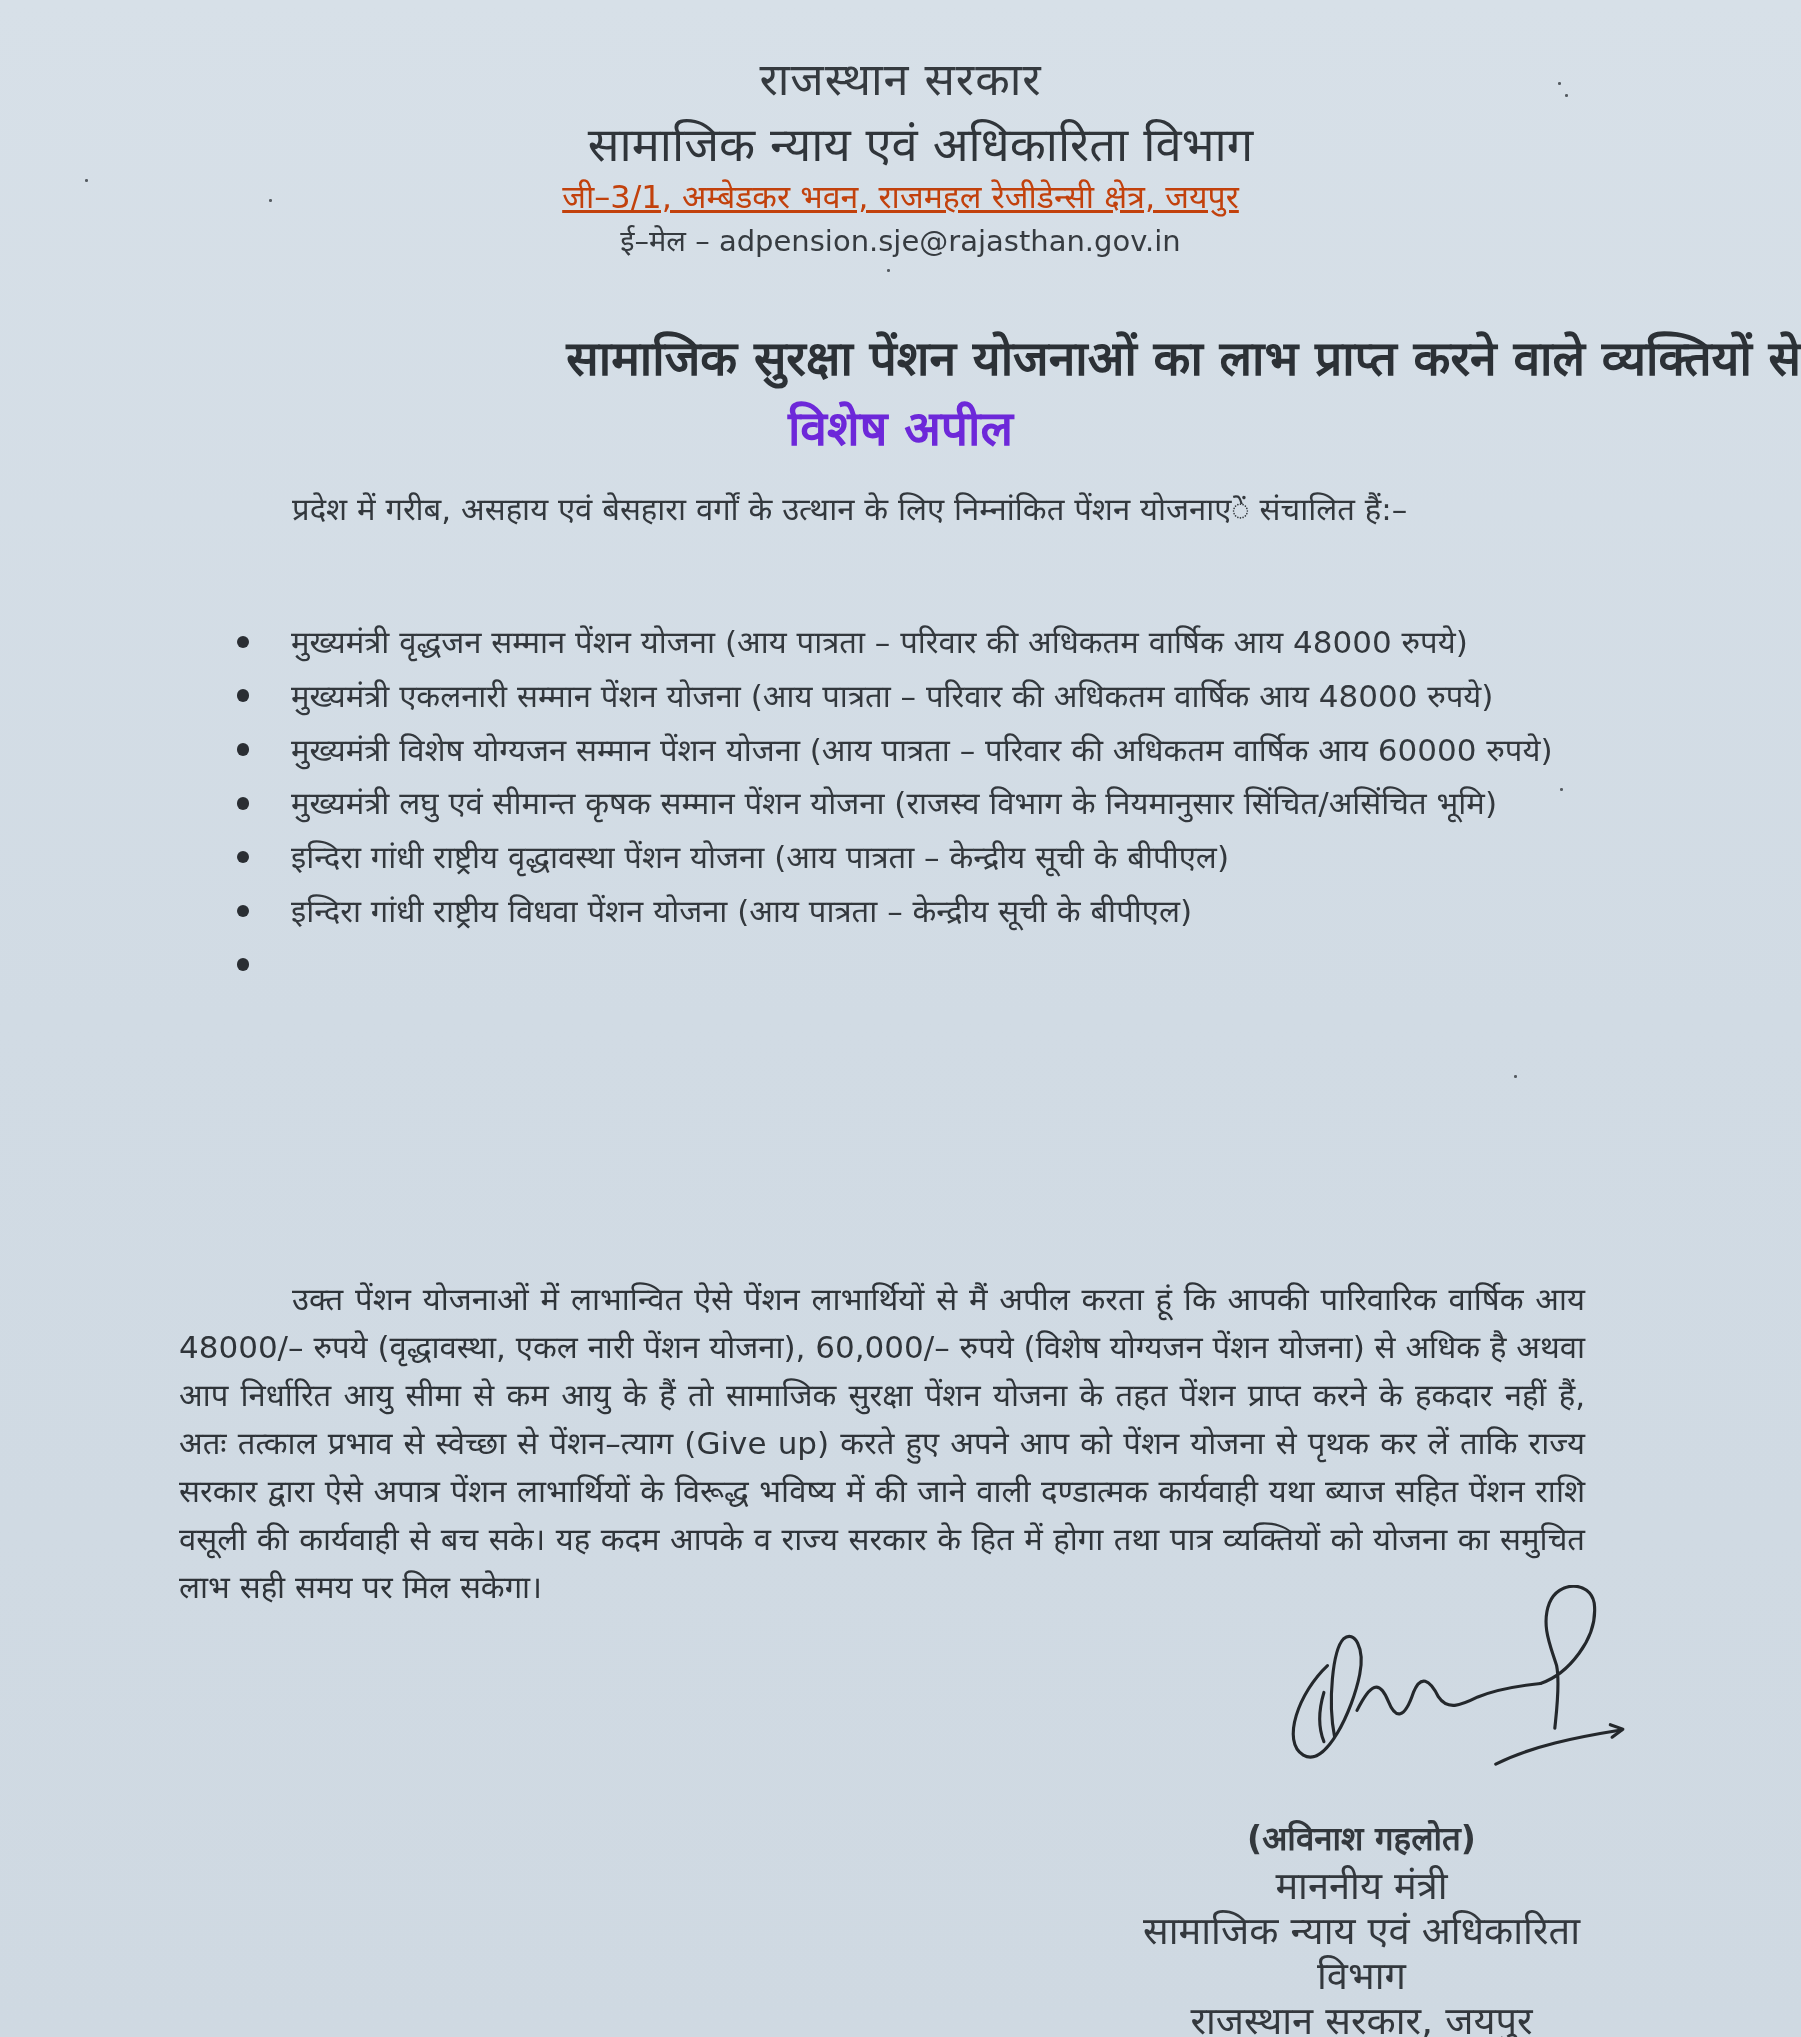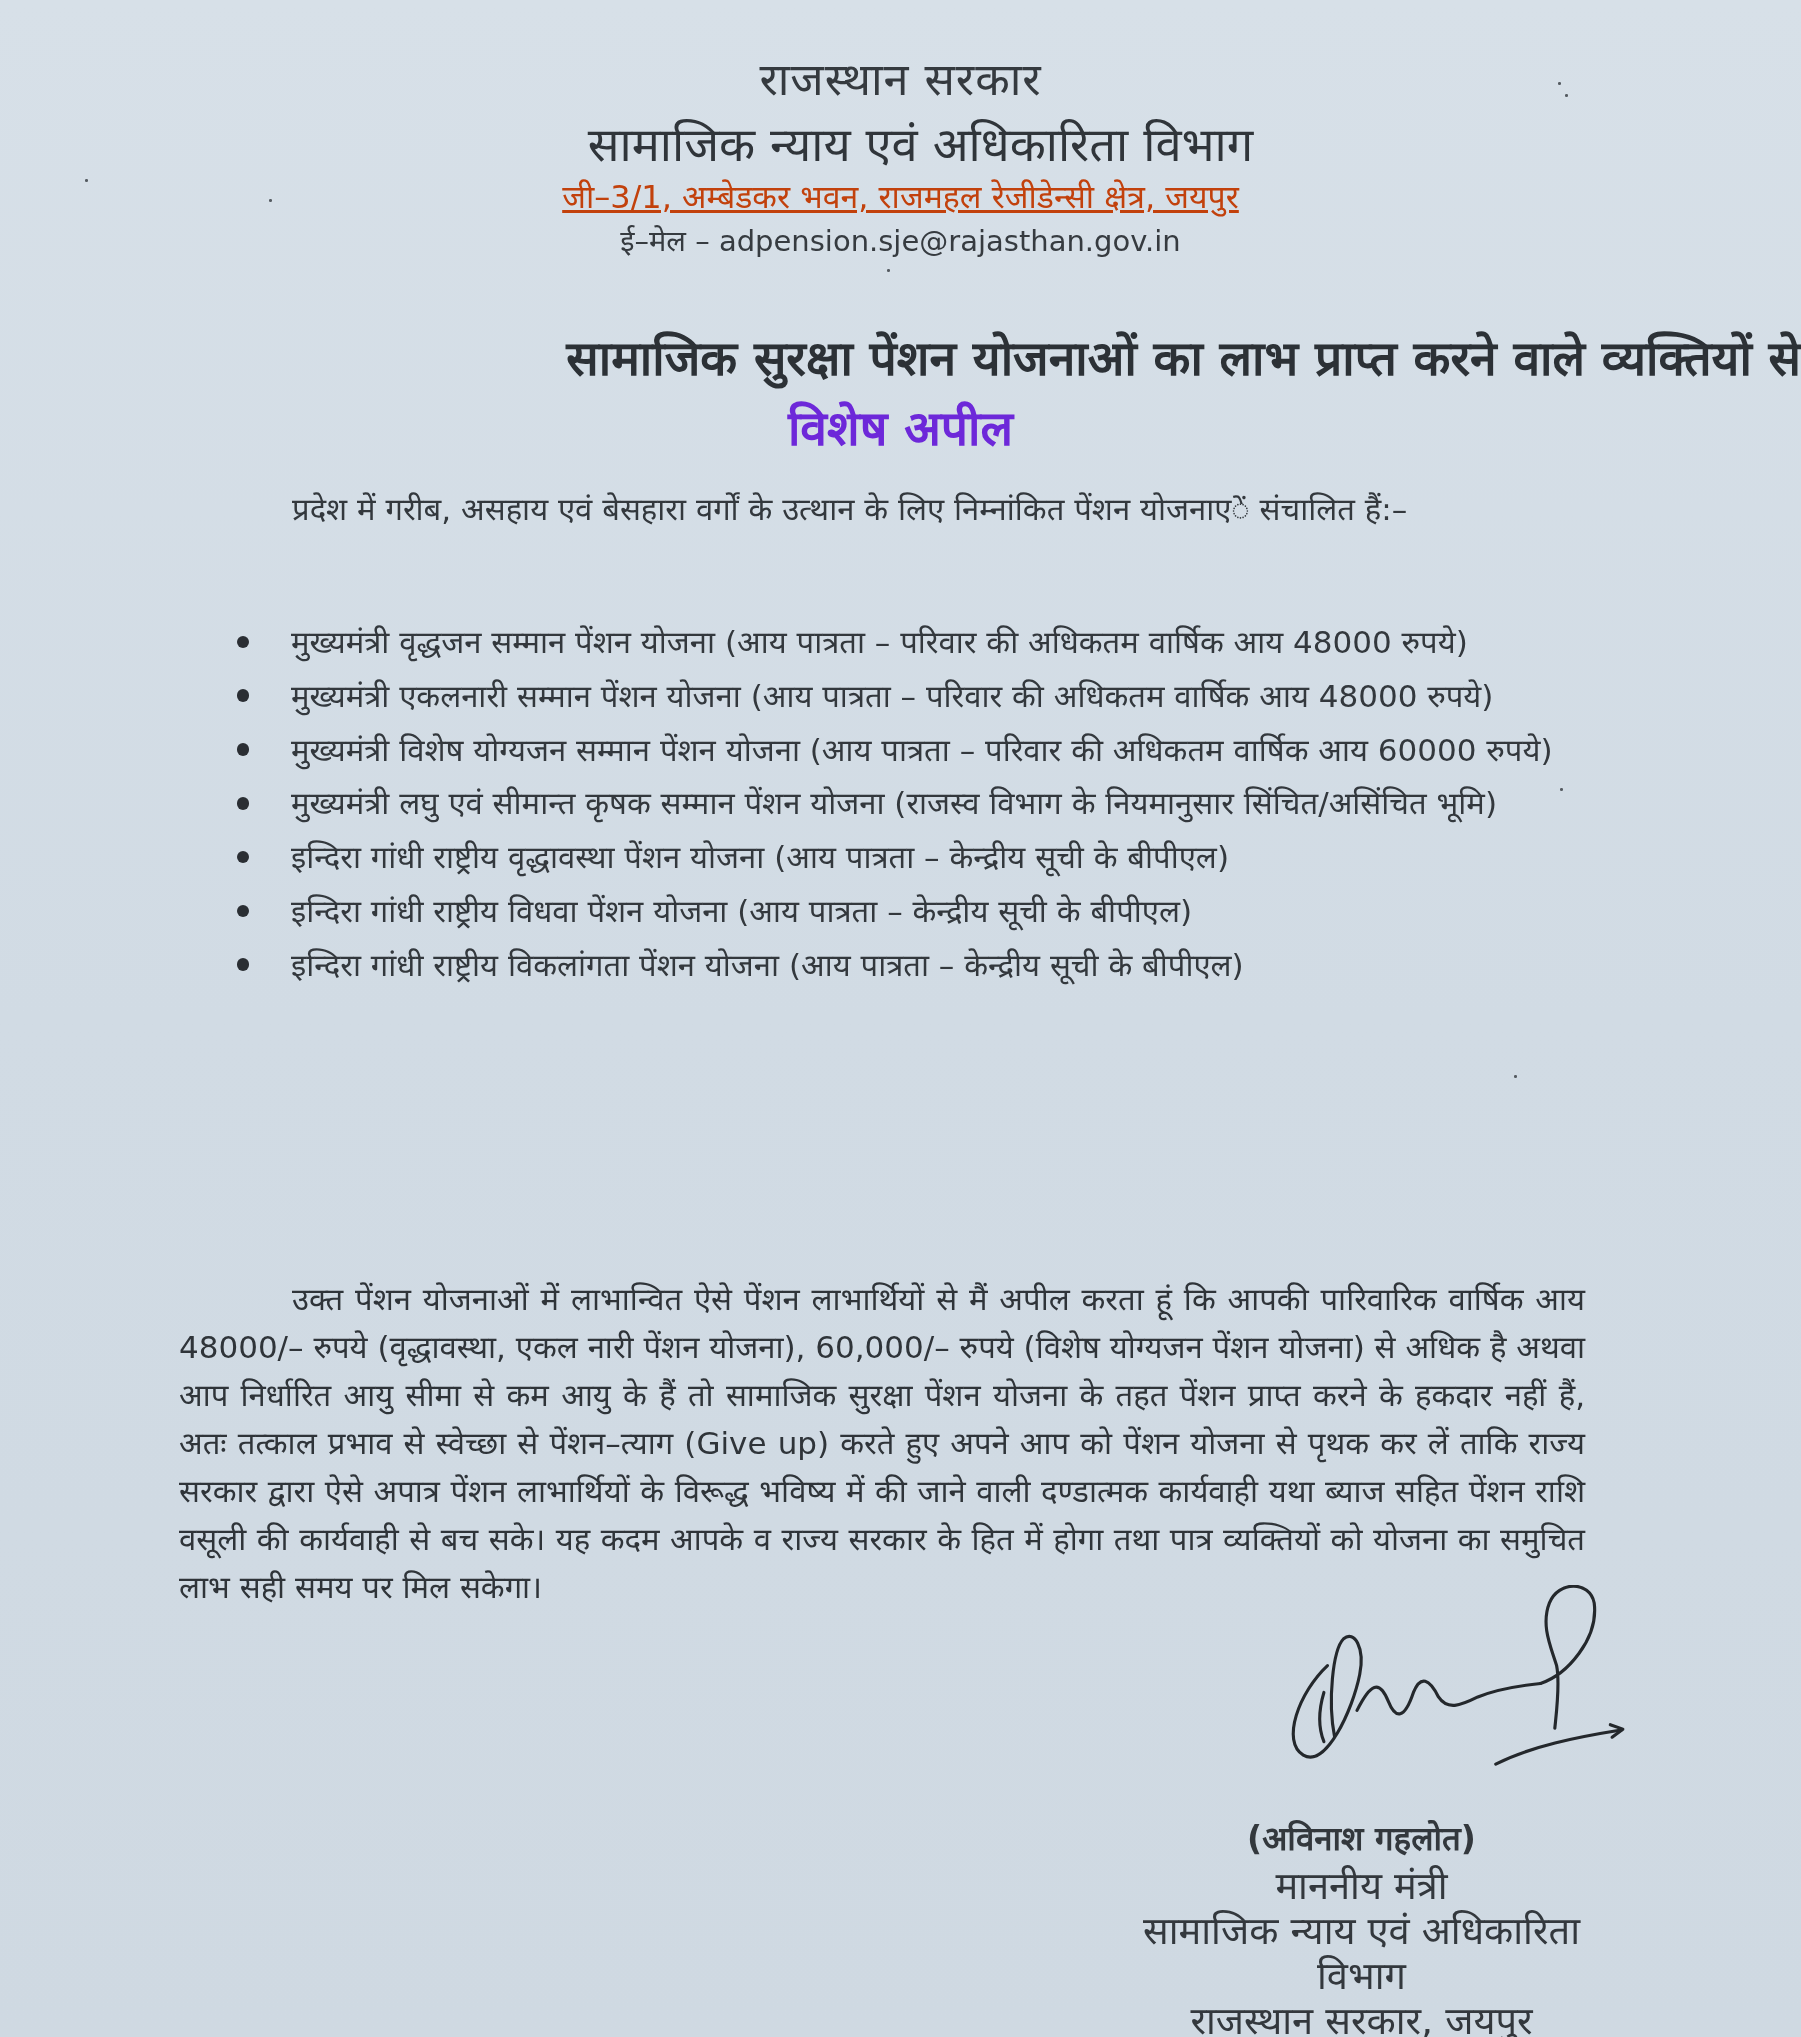--- a/index.html
+++ b/index.html
@@ -149,21 +149,20 @@
     <li class="scheme-item one-line">
       <span class="bullet"></span>
       <span>इन्दिरा गांधी राष्ट्रीय वृद्धावस्था पेंशन योजना (आय पात्रता – केन्द्रीय सूची के बीपीएल)</span>
     </li>
     <li class="scheme-item one-line">
       <span class="bullet"></span>
       <span>इन्दिरा गांधी राष्ट्रीय विधवा पेंशन योजना (आय पात्रता – केन्द्रीय सूची के बीपीएल)</span>
     </li>
     <li class="scheme-item one-line">
       <span class="bullet"></span>
-      <span>इन्दिरा गांधी राष्ट्रीय विकलांगता पेंशन योजना (आय पात्रता – केन्द्रीय सूची के बीपीएल)</span>
     </li>
   </ul>
 
   <p class="appeal" style="margin:0;">उक्त पेंशन योजनाओं में लाभान्वित ऐसे पेंशन लाभार्थियों से मैं अपील करता हूं कि आपकी पारिवारिक वार्षिक आय 48000/– रुपये (वृद्धावस्था, एकल नारी पेंशन योजना), 60,000/– रुपये (विशेष योग्यजन पेंशन योजना) से अधिक है अथवा आप निर्धारित आयु सीमा से कम आयु के हैं तो सामाजिक सुरक्षा पेंशन योजना के तहत पेंशन प्राप्त करने के हकदार नहीं हैं, अतः तत्काल प्रभाव से स्वेच्छा से पेंशन–त्याग (Give up) करते हुए अपने आप को पेंशन योजना से पृथक कर लें ताकि राज्य सरकार द्वारा ऐसे अपात्र पेंशन लाभार्थियों के विरूद्ध भविष्य में की जाने वाली दण्डात्मक कार्यवाही यथा ब्याज सहित पेंशन राशि वसूली की कार्यवाही से बच सके। यह कदम आपके व राज्य सरकार के हित में होगा तथा पात्र व्यक्तियों को योजना का समुचित लाभ सही समय पर मिल सकेगा।</p>
 
   <svg class="signature" viewBox="0 0 400 220">
     <g fill="none" stroke="#24282c" stroke-width="3.5" stroke-linecap="round" stroke-linejoin="round">
 
       <path d="M 62 90 C 30 120, 10 175, 35 190 C 60 205, 90 140, 98 100 C 104 70, 92 50, 80 60 C 68 72, 62 130, 70 170"></path>
 

